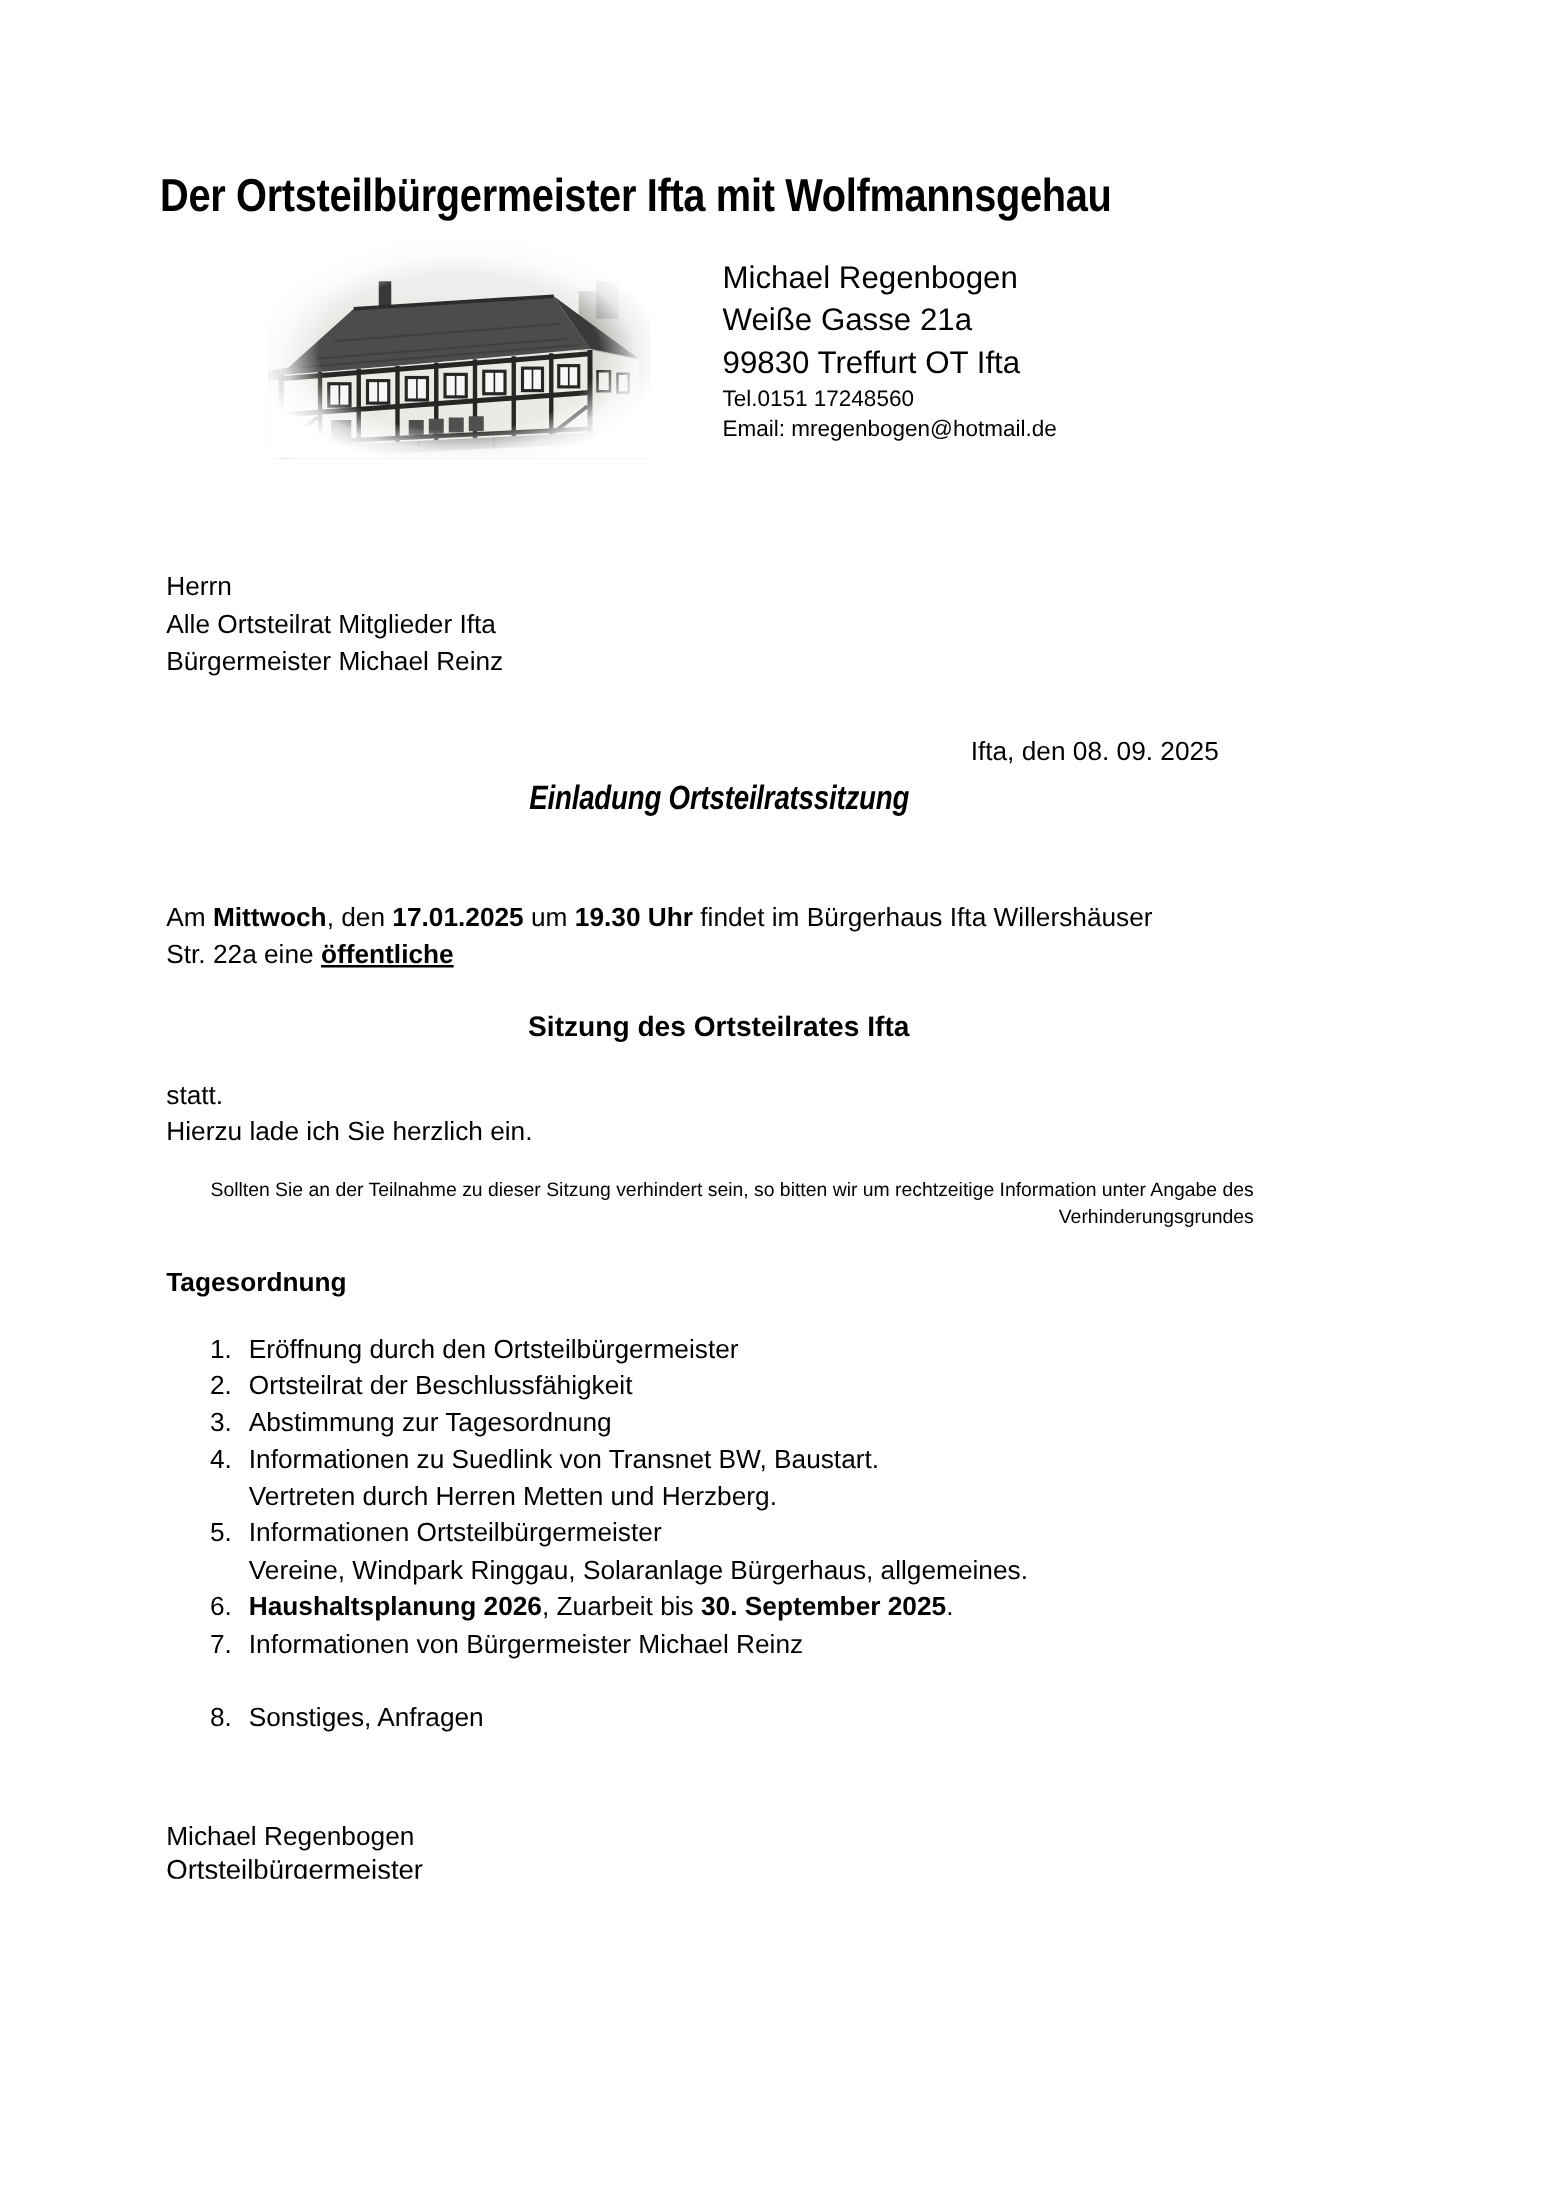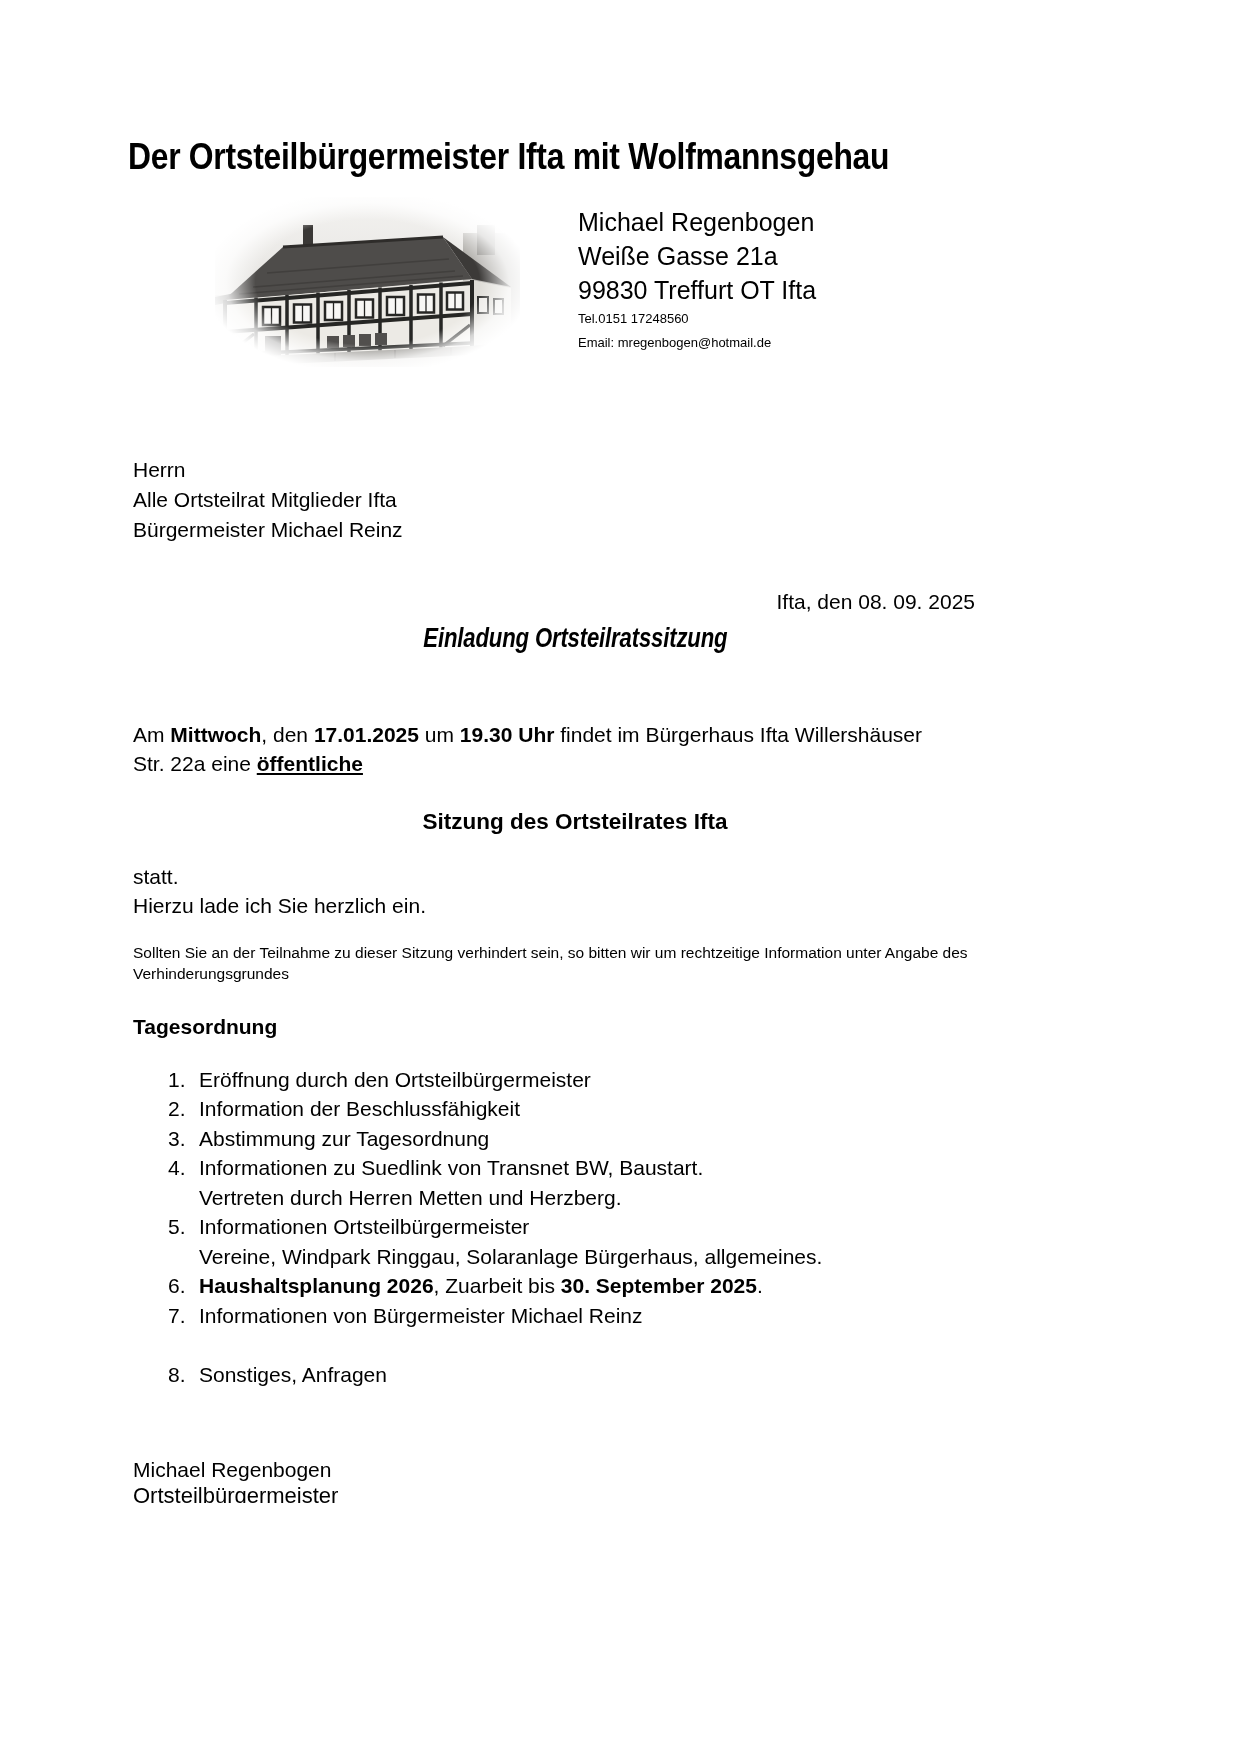--- a/index.html
+++ b/index.html
@@ -19,41 +19,41 @@
     font-size: 37px; font-weight: 700; line-height: 1.15;
     white-space: nowrap;
   }
   .doc-title .squeeze { display: inline-block; transform: scaleX(0.86); transform-origin: left center; letter-spacing: -0.3px; }
 
   
   .head-row { display: flex; align-items: flex-start; margin: 18px 0 0 215px; height: 172px; }
   .house-image { width: 305px; height: 170px; flex: 0 0 auto; }
   .contact { margin-left: 58px; padding-top: 8px; }
   .contact .c-lg { font-size: 25px; line-height: 34px; }
-  .contact .c-sm { font-size: 13px; line-height: 24px; }
+  .contact .c-sm { font-size: 18px; line-height: 24px; }
 
   
   .recipient { margin: 86px 0 0 133px; font-size: 21px; line-height: 30px; }
 
   
   .dateline { margin-top: 42px; padding-right: 265px; text-align: right; font-size: 21px; line-height: 30px; }
 
   
   .subject-wrap { width: 890px; margin: 6px 0 0 130px; text-align: center; }
   .subject {
     display: inline-block; font-size: 27px; font-weight: 700; font-style: italic;
     transform: scaleX(0.82); transform-origin: center; letter-spacing: -0.2px; white-space: nowrap;
   }
 
   
   .intro { margin: 66px 0 0 133px; width: 900px; font-size: 21px; line-height: 29px; }
   .session-title-wrap { width: 890px; margin: 30px 0 0 130px; text-align: center; }
   .session-title { font-size: 22.5px; font-weight: 700; line-height: 28px; }
   .statt-block { margin: 26px 0 0 133px; font-size: 21px; line-height: 29px; }
-  .note { margin: 22px 0 0 133px; width: 870px; font-size: 15.5px; line-height: 21.5px; }
+  .note { margin: 22px 0 0 133px; width: 870px; font-size: 15.5px; line-height: 21.5px; text-align: right; }
 
   
   .agenda-heading { margin: 30px 0 0 133px; font-size: 21px; font-weight: 700; }
   .agenda-list { margin: 26px 0 0 168px; font-size: 21px; }
   .agenda-item { display: flex; line-height: 29.5px; }
   .agenda-item.gap { margin-top: 30px; }
   .agenda-item .num { width: 24px; flex: 0 0 auto; text-align: left; }
   .agenda-item .txt { margin-left: 7px; }
   .u { text-decoration: underline; }
 
@@ -205,21 +205,21 @@
   <div class="agenda-list" id="agenda-list">
       <div class="agenda-item">
         <div class="num">1.</div>
         <div class="txt">
           <div><span>Eröffnung durch den Ortsteilbürgermeister</span></div>
         </div>
       </div>
       <div class="agenda-item">
         <div class="num">2.</div>
         <div class="txt">
-          <div><span>Information der Beschlussfähigkeit</span></div>
+          <div><span>Ortsteilrat der Beschlussfähigkeit</span></div>
         </div>
       </div>
       <div class="agenda-item">
         <div class="num">3.</div>
         <div class="txt">
           <div><span>Abstimmung zur Tagesordnung</span></div>
         </div>
       </div>
       <div class="agenda-item">
         <div class="num">4.</div>

